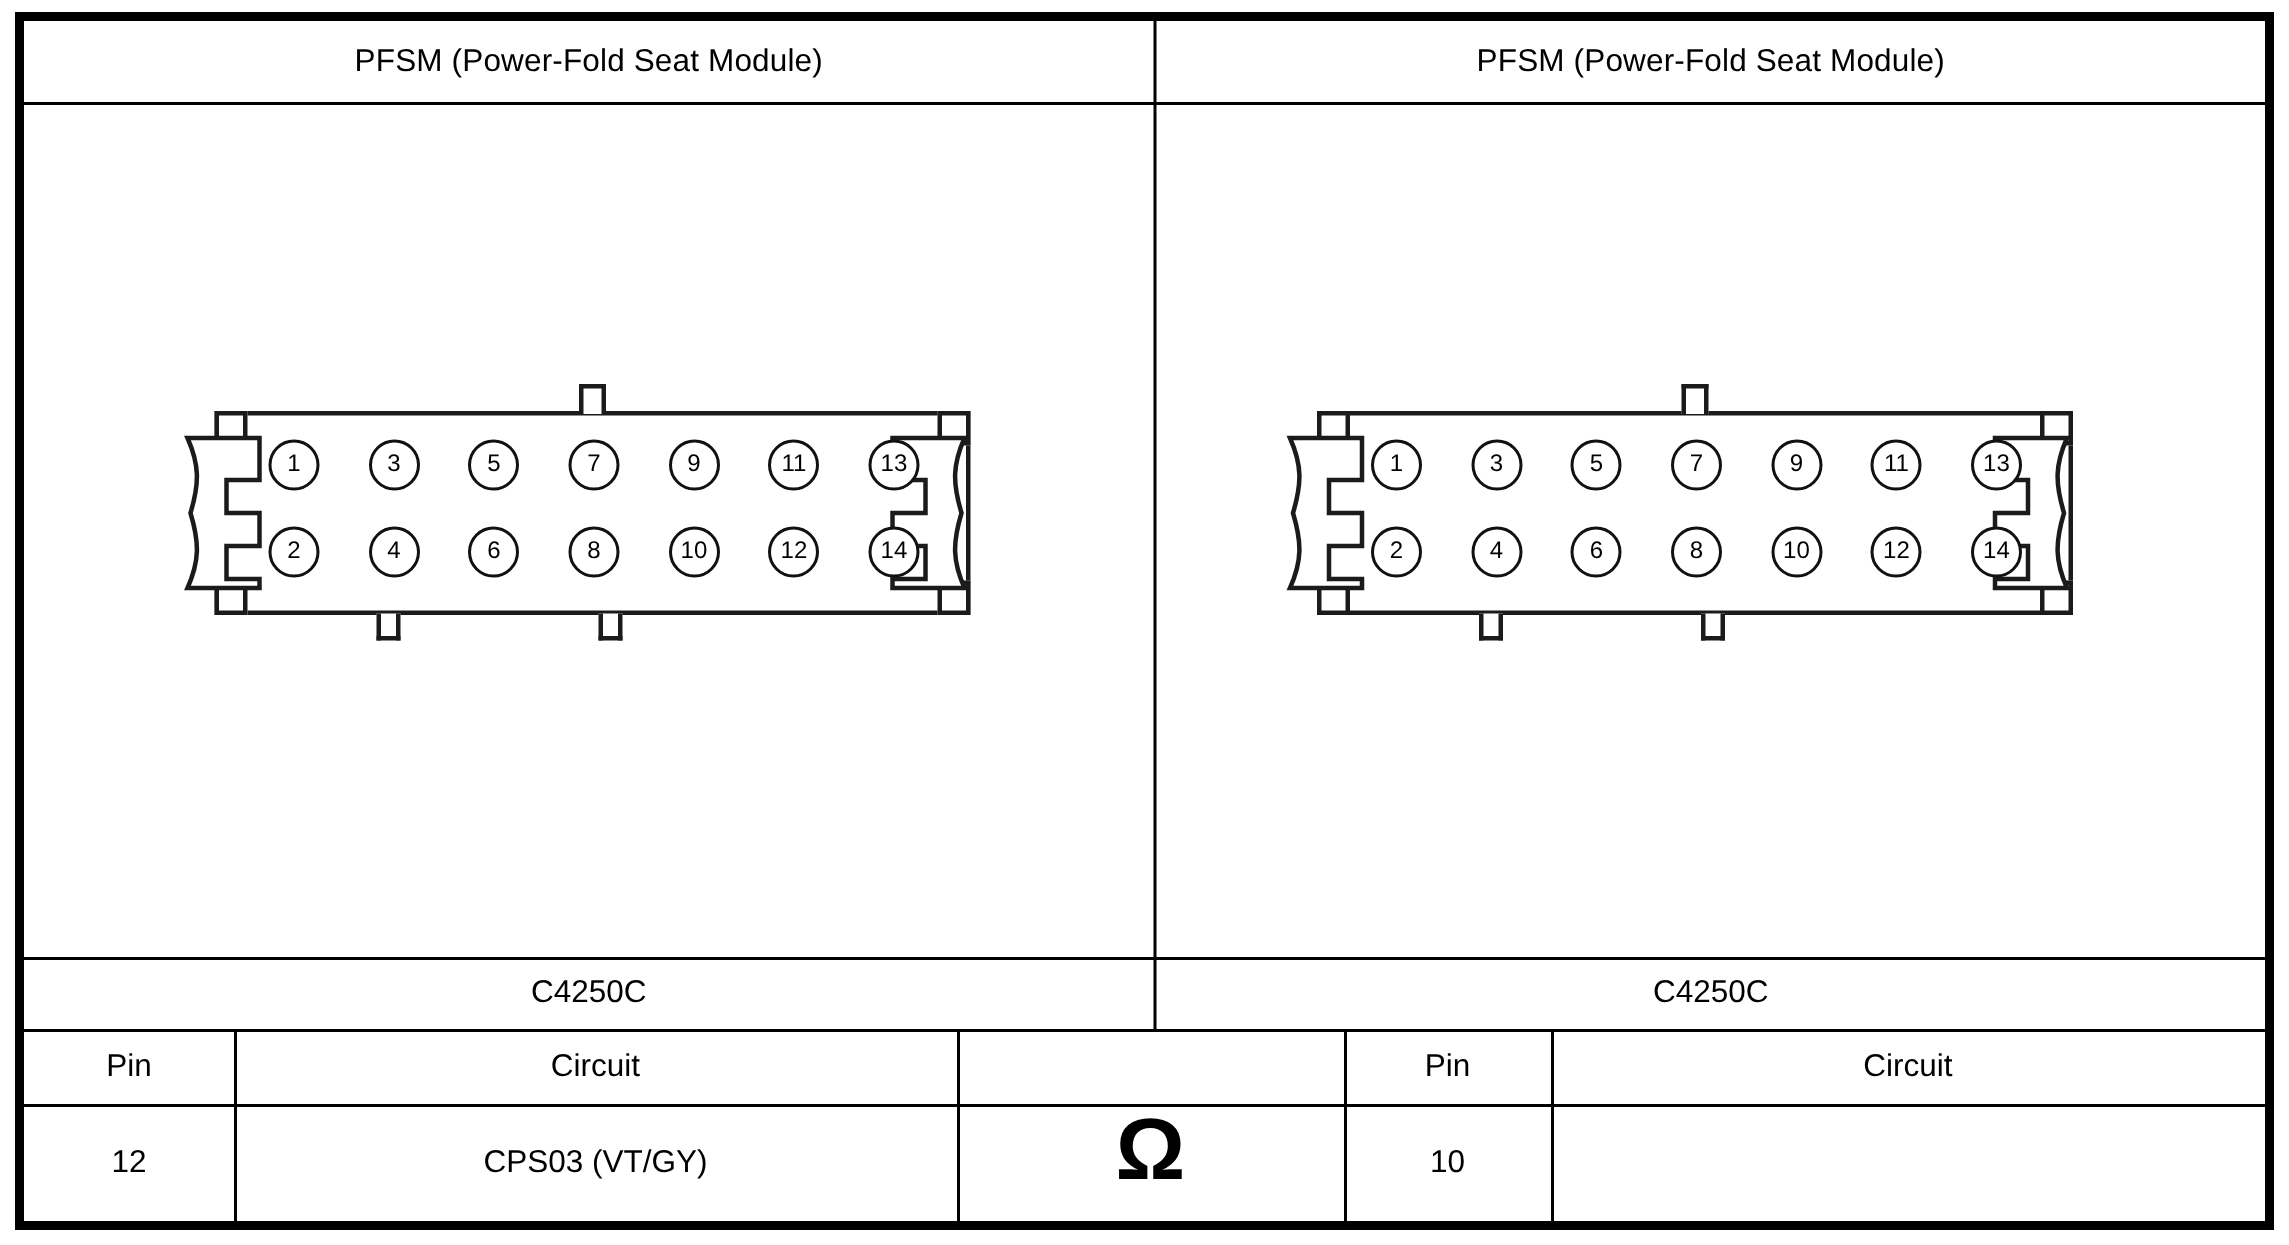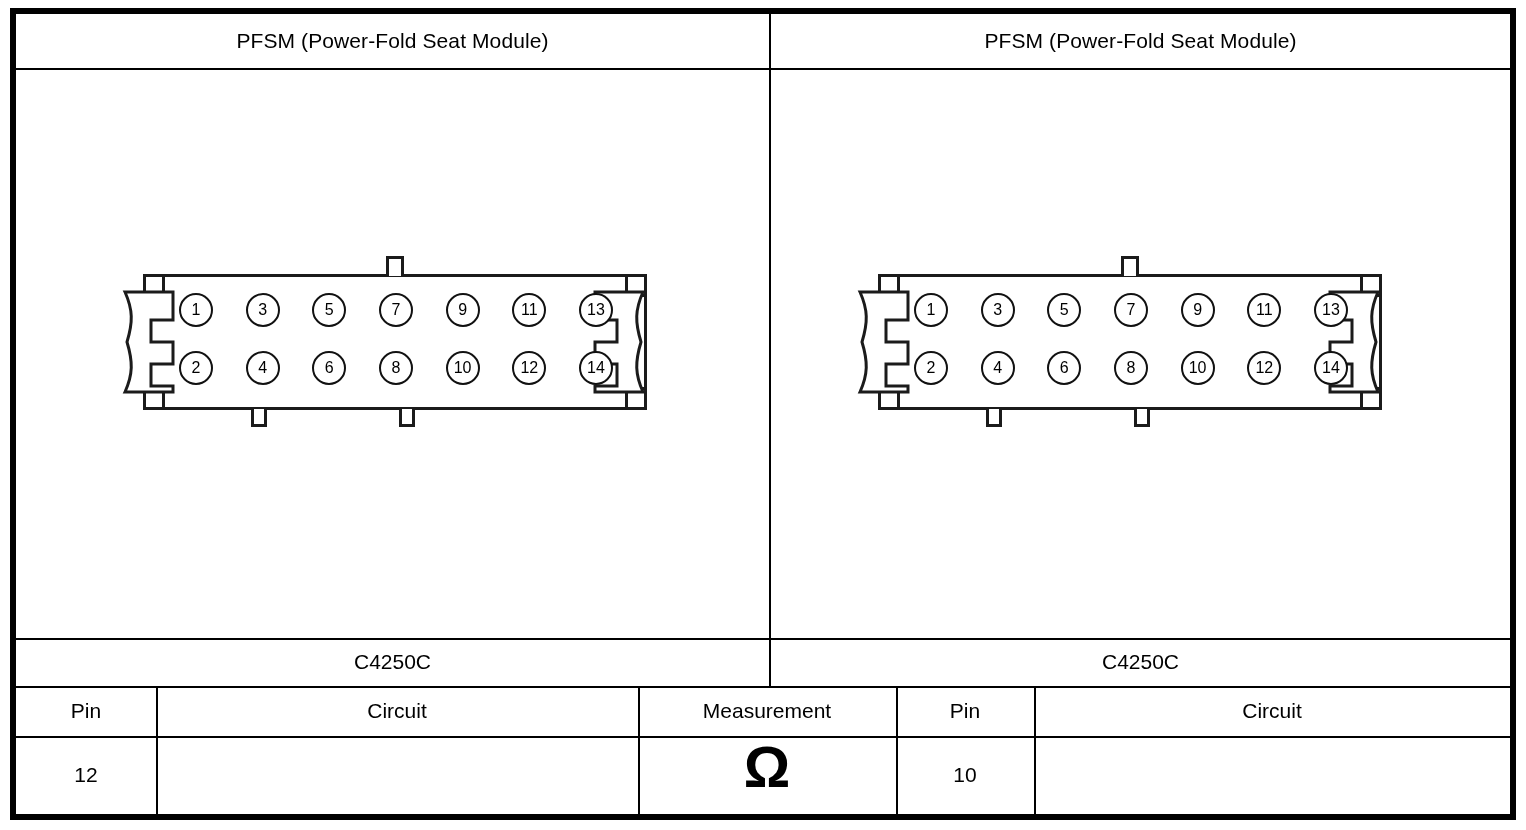--- a/index.html
+++ b/index.html
@@ -344,27 +344,27 @@
   <div class="cid-cell" id="cid-left">C4250C</div>
   <div class="cid-cell" id="cid-right">C4250C</div>
 
   <div class="hline" style="top:672px;"></div>
 
   <div id="datatable">
 
     <div class="dt-head">
       <div class="cell c-pin-l">Pin</div>
       <div class="cell c-cir-l">Circuit</div>
-      <div class="cell c-meas">Measurement</div>
       <div class="cell c-pin-r">Pin</div>
       <div class="cell c-cir-r">Circuit</div>
     </div>
 
     <div class="dt-body">
       <div class="cell c-pin-l">12</div>
+      <div class="cell c-cir-l">CPS03 (VT/GY)</div>
       <div class="cell c-meas ohm">Ω</div>
       <div class="cell c-pin-r">10</div>
     </div>
 
     <div class="hline" style="top:50px;"></div>
 
     <div class="vline" style="left:140px;  top:0; height:128px;"></div>
     <div class="vline" style="left:622px;  top:0; height:128px;"></div>
     <div class="vline" style="left:880px;  top:0; height:128px;"></div>
     <div class="vline" style="left:1018px; top:0; height:128px;"></div>

